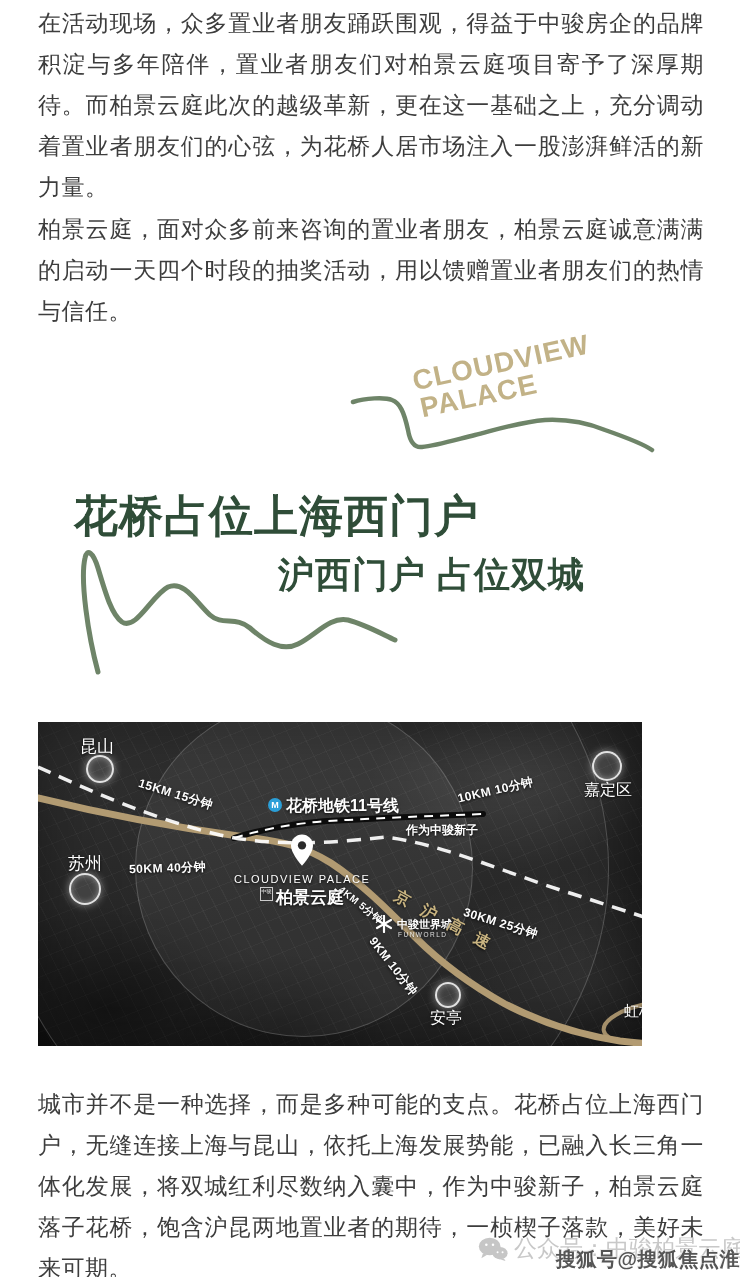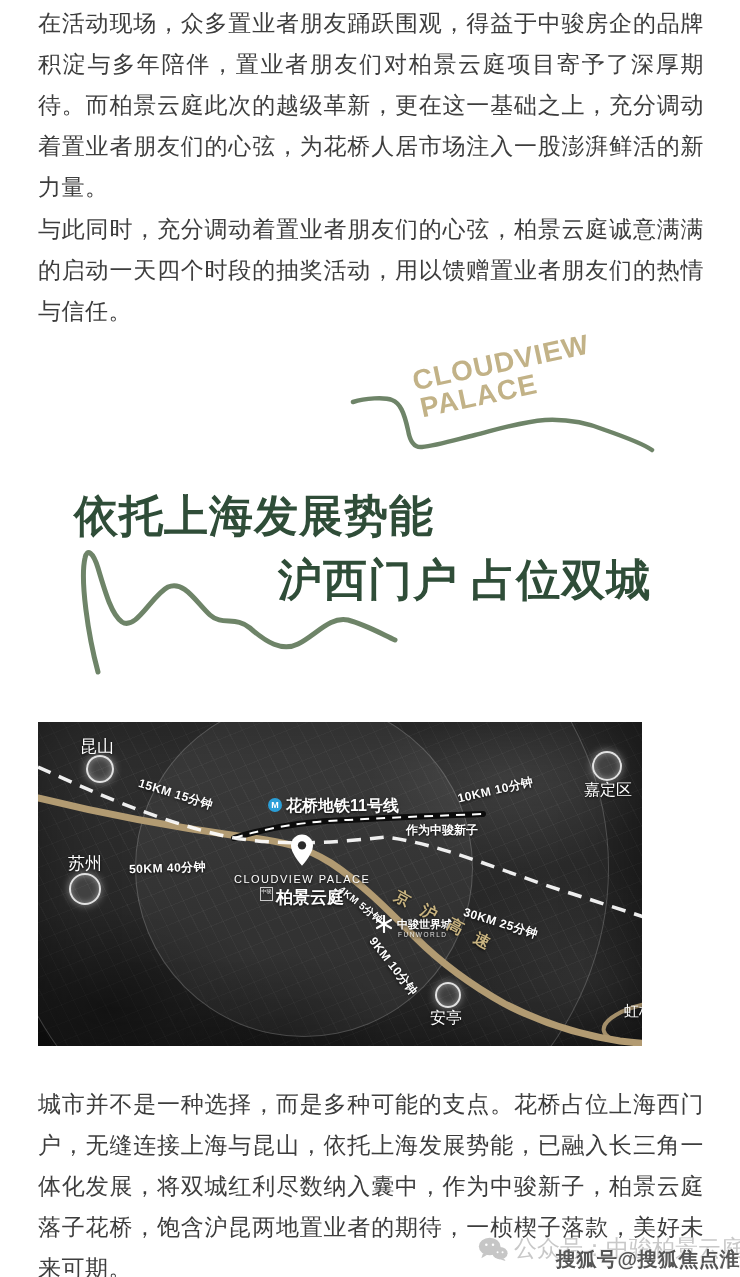--- a/index.html
+++ b/index.html
@@ -14,21 +14,21 @@
   .p3{top:1084px;}
   
   .logo-squiggle{position:absolute;left:340px;top:365px;}
   .logo-text{position:absolute;left:410px;top:368px;transform:rotate(-12deg);
              transform-origin:left top;color:#c2b287;font-weight:bold;
              font-size:28px;line-height:28px;letter-spacing:1px;}
   .logo-text .pal{margin-left:2px;}
   
   .h1{position:absolute;left:74px;top:487px;font-size:44px;font-weight:bold;
       color:#2f4d38;letter-spacing:1px;white-space:nowrap;}
-  .h2{position:absolute;left:278px;top:551px;font-size:44px;font-weight:bold;
+  .h2{position:absolute;left:278px;top:551px;font-size:36px;font-weight:bold;
       color:#2f4d38;letter-spacing:1px;white-space:nowrap;}
   .heading-squiggle{position:absolute;left:60px;top:540px;}
   
   .map{position:absolute;left:38px;top:722px;width:604px;height:324px;overflow:hidden;
        background-color:#242424;
        background-image:
          radial-gradient(ellipse 200px 130px at 78% 18%, rgba(255,255,255,0.08), transparent 70%),
          radial-gradient(ellipse 230px 150px at 12% 88%, rgba(0,0,0,0.55), transparent 72%),
          radial-gradient(ellipse 250px 160px at 92% 80%, rgba(255,255,255,0.06), transparent 70%),
          radial-gradient(ellipse 160px 110px at 40% 95%, rgba(0,0,0,0.4), transparent 70%),
@@ -66,31 +66,31 @@
   .wm2{position:absolute;left:556px;top:1246px;color:#555555;font-size:20px;font-weight:bold;
        white-space:nowrap;letter-spacing:0.5px;z-index:5;
        text-shadow:1px 1px 0 rgba(255,255,255,0.85), -1px -1px 0 rgba(230,230,230,0.6);}
 </style>
 </head>
 <body>
 
 <div class="page">
 
   <p class="body-text p1">在活动现场，众多置业者朋友踊跃围观，得益于中骏房企的品牌积淀与多年陪伴，置业者朋友们对柏景云庭项目寄予了深厚期待。而柏景云庭此次的越级革新，更在这一基础之上，充分调动着置业者朋友们的心弦，为花桥人居市场注入一股澎湃鲜活的新力量。</p>
-  <p class="body-text p2">与此同时，充分调动着置业者朋友们的心弦，柏景云庭诚意满满的启动一天四个时段的抽奖活动，用以馈赠置业者朋友们的热情与信任。</p>
+  <p class="body-text p2">柏景云庭，面对众多前来咨询的置业者朋友，柏景云庭诚意满满的启动一天四个时段的抽奖活动，用以馈赠置业者朋友们的热情与信任。</p>
 
   <svg class="logo-squiggle" width="330" height="100" viewBox="0 0 330 100">
     <path d="M 13 37 C 25 33 45 32 52 35 C 60 38 64 47 68 65 C 70 77 74 83 82 82 C 95 81 115 75 135 70 C 155 65 180 57 205 55 C 225 54 245 57 265 65 C 285 72 305 80 312 85" fill="none" stroke="#6e8468" stroke-width="4.5" stroke-linecap="round"></path>
   </svg>
   <div class="logo-text">
     <div>CLOUDVIEW</div>
     <div class="pal">PALACE</div>
   </div>
 
-  <div class="h1">依托上海发展势能</div>
+  <div class="h1">花桥占位上海西门户</div>
   <div class="h2">沪西门户 占位双城</div>
   <svg class="heading-squiggle" width="360" height="140" viewBox="0 0 360 140">
     <path d="M 38 132 C 28 95 20 40 25 18 C 27 8 33 12 38 28 C 46 55 52 75 62 82 C 76 91 92 55 108 47 C 124 40 136 62 150 75 C 162 86 176 76 190 88 C 206 102 222 112 238 104 C 256 95 270 76 288 80 C 304 84 322 94 335 100" fill="none" stroke="#6e8468" stroke-width="5" stroke-linecap="round"></path>
   </svg>
 
   <div class="map">
     <div class="ring r3"></div>
     <div class="ring r2"></div>
     <div class="ring r1"></div>
 

